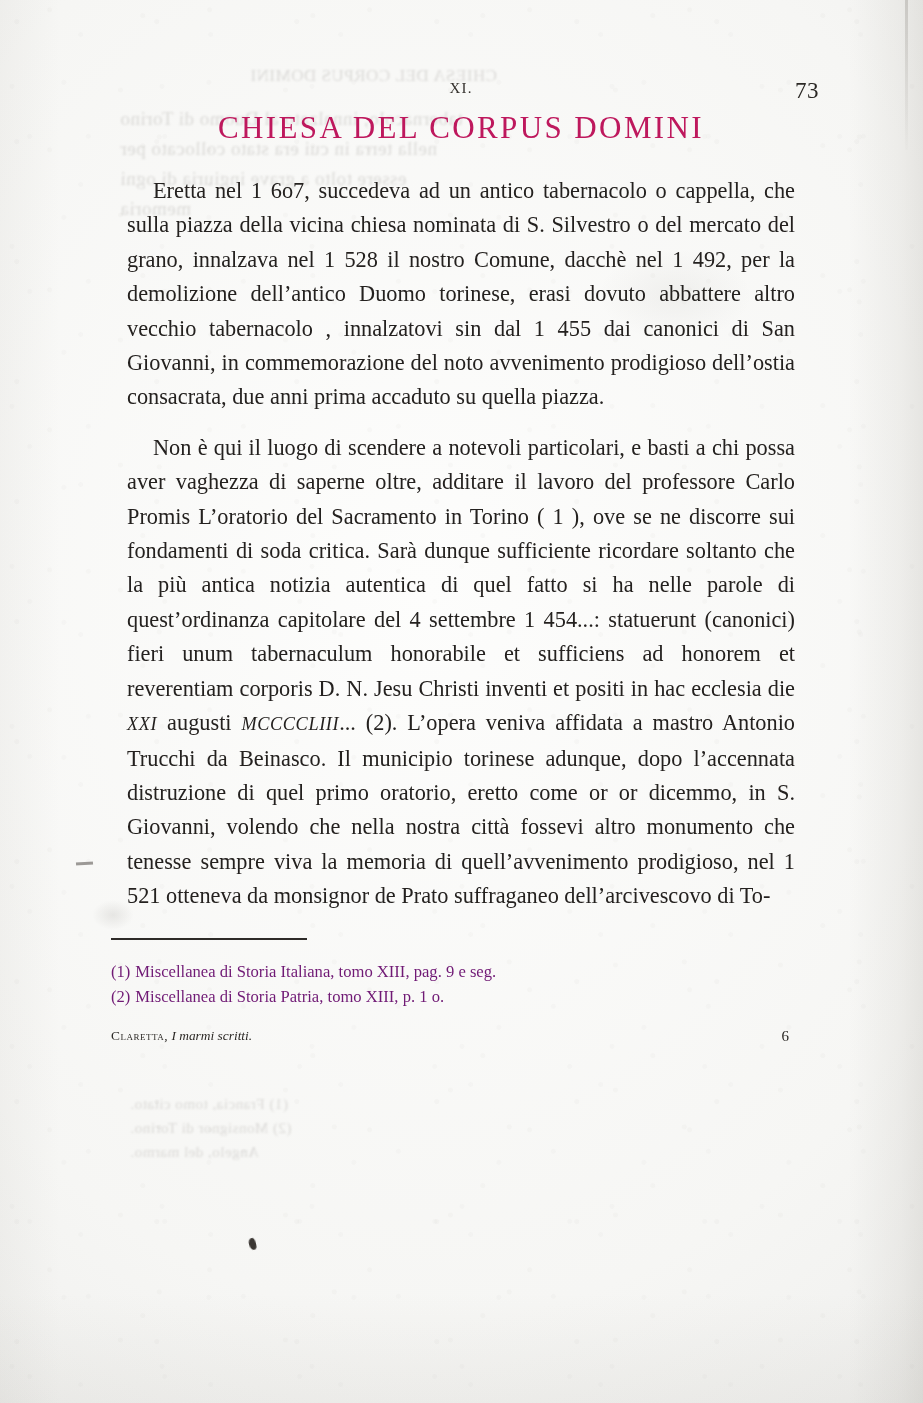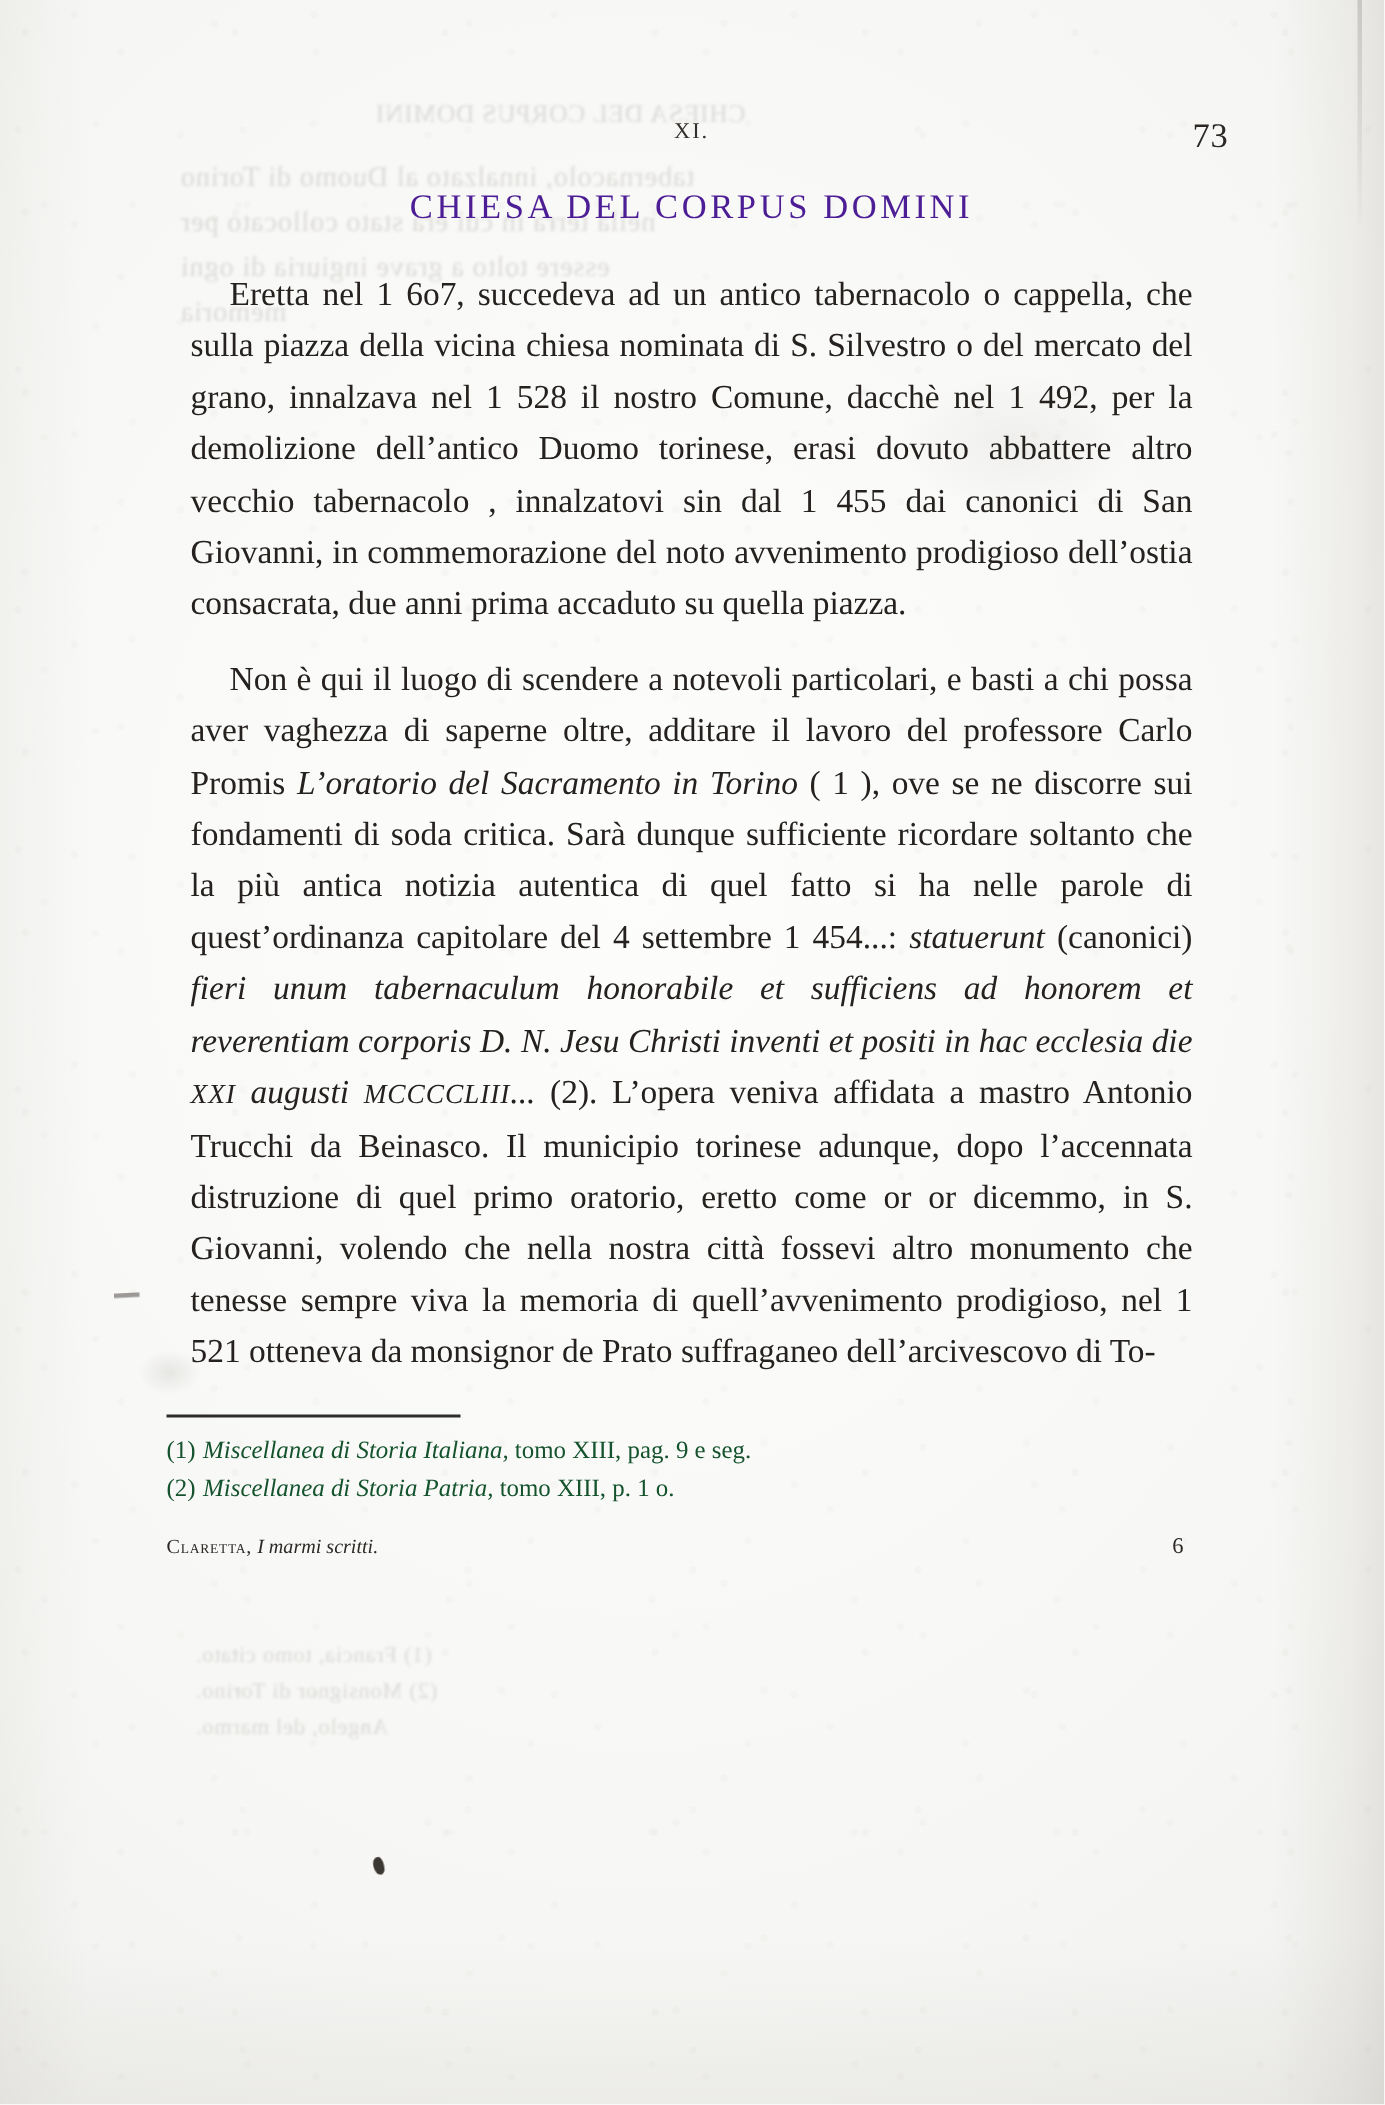--- a/index.html
+++ b/index.html
@@ -121,56 +121,56 @@
   .chapter-num {
     text-align: center;
     font-size: 15px;
     letter-spacing: 1.2px;
     margin-top: 80px;
     color: #34302c;
   }
 
   .chapter-title {
     text-align: center;
-    font-size: 23px;
+    font-size: 31px;
     letter-spacing: 2.4px;
-    margin-top: 28px;
-    color: #4c1d95;
+    margin-top: 13px;
+    color: #be185d;
   }
 
   p.body {
     margin: 16px;
     font-size: 22.3px;
     line-height: 34.4px;
     text-align: justify;
     text-justify: inter-word;
     color: #24211f;
   }
   p.first { margin-top: 28px; }
   p.body .ind { display: inline-block; width: 26px; }
-  .lat { font-style: italic; }
+  .lat { }
   .smallcaps-ital {
     font-style: italic;
     font-size: 0.82em;
     letter-spacing: 0.6px;
   }
 
   
   .fn-rule {
     margin-top: 24px;
     width: 196px;
     height: 2px;
     background: #2e2b28;
   }
 
   .footnotes {
-    margin-top: 9px;
+    margin-top: 19px;
     font-size: 16.6px;
     line-height: 25px;
-    color: #14532d;
+    color: #701a75;
   }
   .footnotes .fn { white-space: nowrap; }
   .footnotes .fn-num { margin-right: 5px; }
 
   .signature-line {
     margin-top: 19px;
     width: 700px;
     display: flex;
     justify-content: space-between;
     align-items: center;

